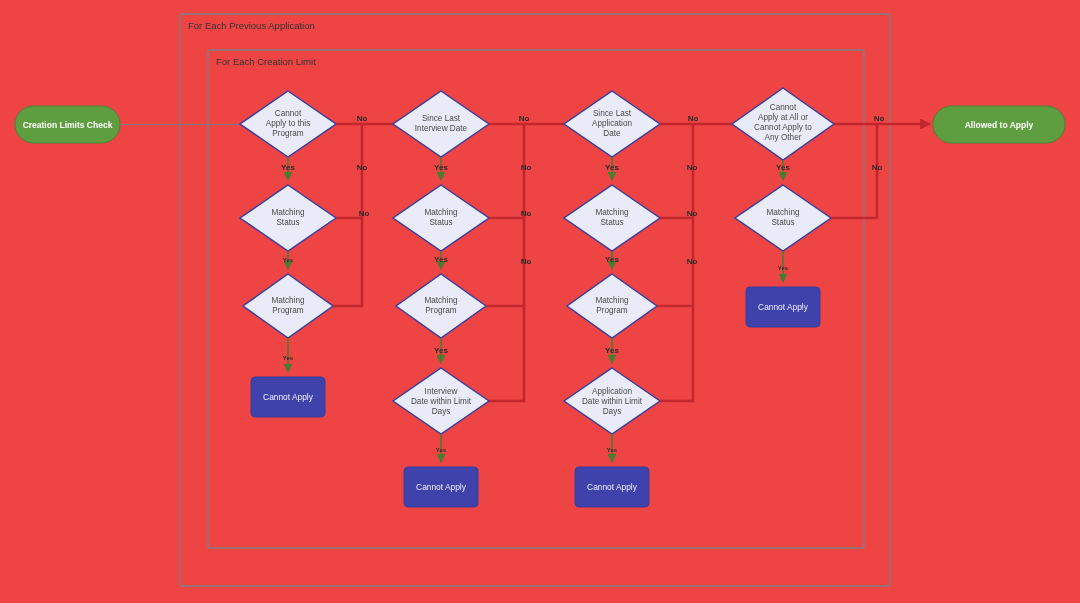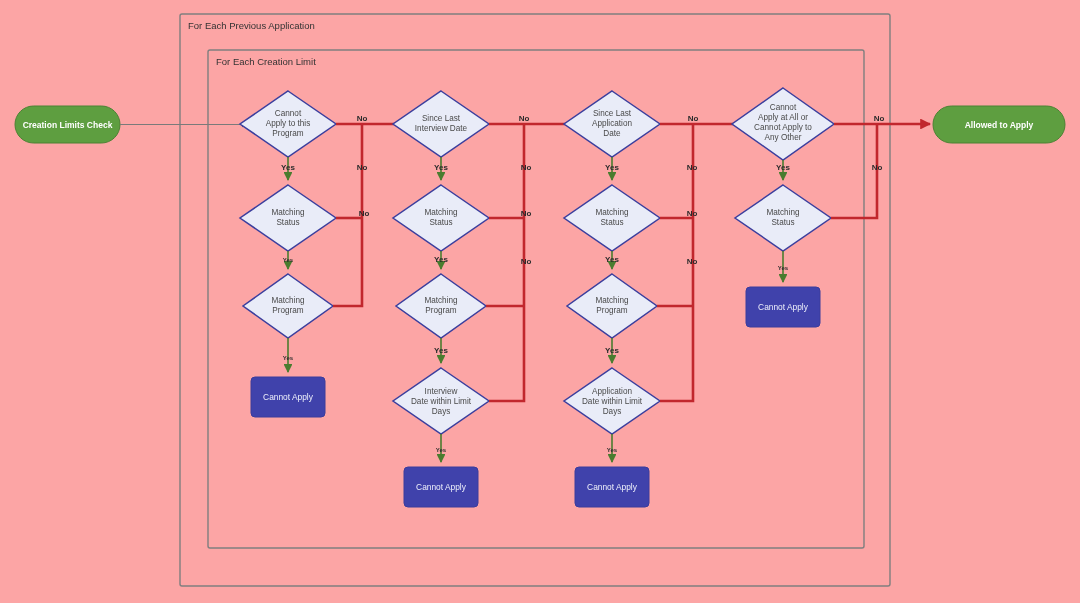--- a/index.html
+++ b/index.html
@@ -7,21 +7,21 @@
     padding: 0;
     background: #ffffff;
   }
   body {
     font-family: "Liberation Sans", sans-serif;
   }
   #stage {
     position: relative;
     width: 1080px;
     height: 603px;
-    background: #fca5a5;
+    background: #ef4444;
     overflow: hidden;
   }
   svg#diagram {
     position: absolute;
     left: 0;
     top: 0;
     width: 1080px;
     height: 603px;
     display: block;
   }

